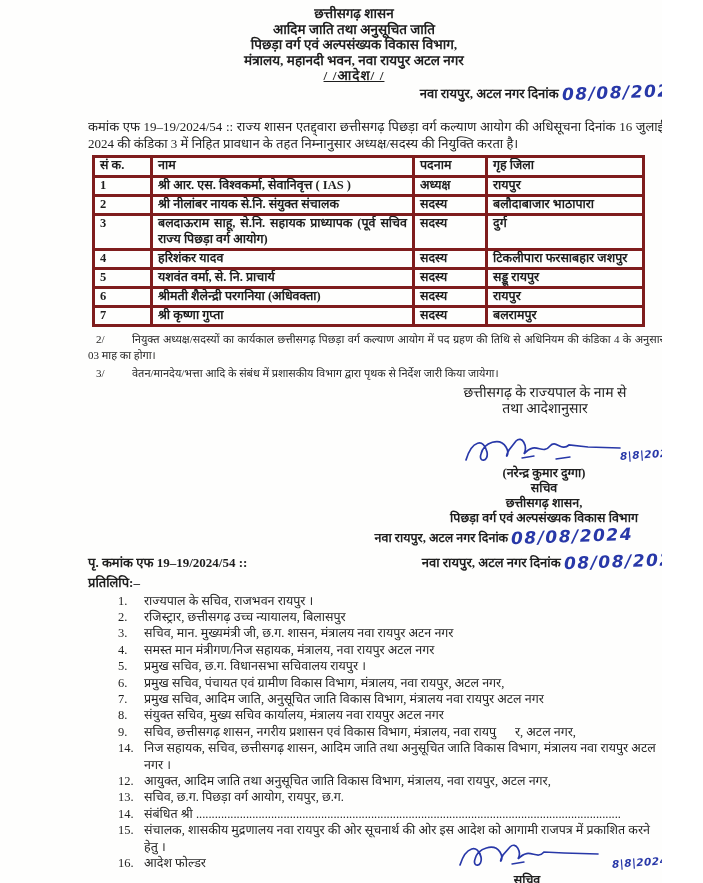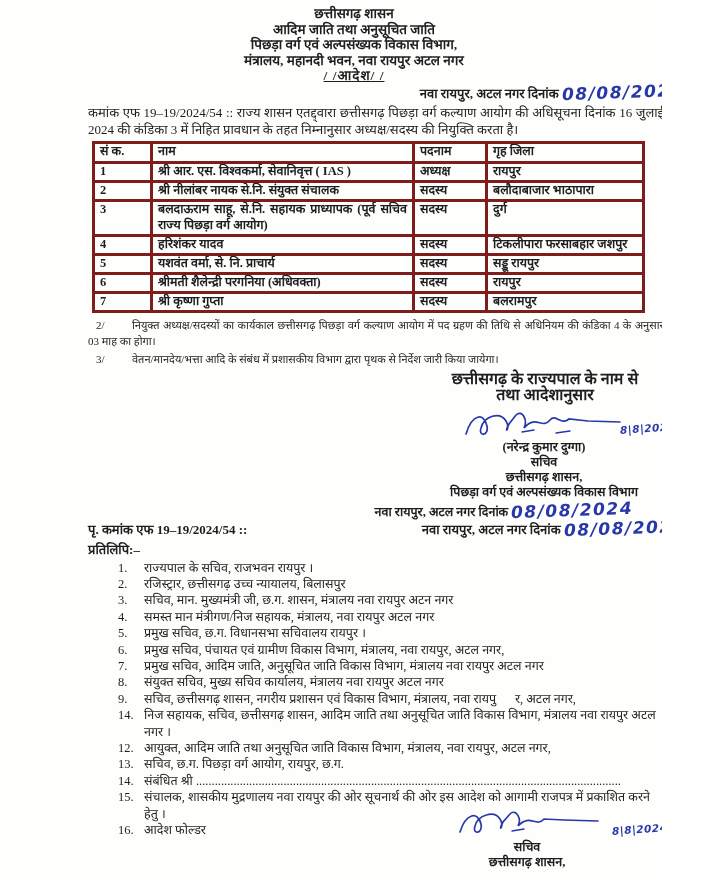--- a/index.html
+++ b/index.html
@@ -12,40 +12,40 @@
   .u{}
   .order-title{display:inline-block;font-weight:bold;text-decoration:underline;letter-spacing:1px;}
 
   .hw{display:inline-block;font-family:"DejaVu Sans",sans-serif;font-style:italic;font-weight:bold;
       color:#2838a8;font-size:17px;letter-spacing:1.5px;transform:rotate(-2deg);line-height:14px;}
   .hw-mini{position:absolute;font-family:"DejaVu Sans",sans-serif;font-style:italic;font-weight:bold;
       color:#2838a8;font-size:10.5px;letter-spacing:.5px;transform:rotate(-4deg);}
 
   .topdate{text-align:right;margin-right:-20px;margin-top:0;font-size:13px;font-weight:600;white-space:nowrap;}
 
-  .para{font-size:13px;line-height:16.6px;text-align:justify;margin-top:3px;font-weight:500;}
+  .para{font-size:13px;line-height:16.6px;text-align:justify;margin-top:17px;font-weight:500;}
 
   table.appt{border-collapse:collapse;margin:3px 0 0 4px;width:550px;font-size:12.5px;table-layout:fixed;}
   .appt th,.appt td{border:3px solid #7f1d1d;padding:0 5px;font-weight:600;text-align:left;
       vertical-align:top;line-height:15.8px;overflow:hidden;}
   .appt th{font-weight:bold;height:17px;}
   .appt td{height:16px;}
   .appt .just{text-align:justify;}
 
   .num-para{font-size:11px;line-height:16.6px;text-align:justify;font-weight:500;margin-top:4px;}
   .pnum{display:inline-block;width:44px;padding-left:8px;box-sizing:border-box;}
 
-  .byorder{width:250px;margin:3px -6px 4px auto;text-align:center;font-size:16px;font-weight:700;line-height:16.5px;}
+  .byorder{width:250px;margin:3px -6px 16px auto;text-align:center;font-size:14px;font-weight:400;line-height:16.5px;}
 
   .sign1{width:300px;margin:0 -30px 0 auto;text-align:center;font-size:12.5px;font-weight:600;line-height:15px;}
   .sigwrap{position:relative;height:32px;}
   .sigwrap svg{display:block;margin:0 auto;}
   .daterow{white-space:nowrap;margin-left:-80px;margin-top:3px;font-size:12.5px;}
 
-  .endorse{display:flex;justify-content:space-between;align-items:baseline;margin-top:0;
+  .endorse{display:flex;justify-content:space-between;align-items:baseline;margin-top:7px;
       margin-right:-22px;font-size:13px;font-weight:600;gap:32px;}
   .copies-label{font-size:13px;font-weight:600;margin-top:2px;}
   .copy-list{margin-top:2px;margin-left:30px;font-size:12.5px;font-weight:500;}
   .copy-item{display:flex;line-height:16.4px;}
   .cn{width:26px;flex:none;}
   .ct{flex:1;word-break:break-word;}
 
   .sign2{width:310px;margin:-30px -18px 0 auto;text-align:center;font-size:12.5px;font-weight:600;line-height:15px;}
 </style>
 </head>

